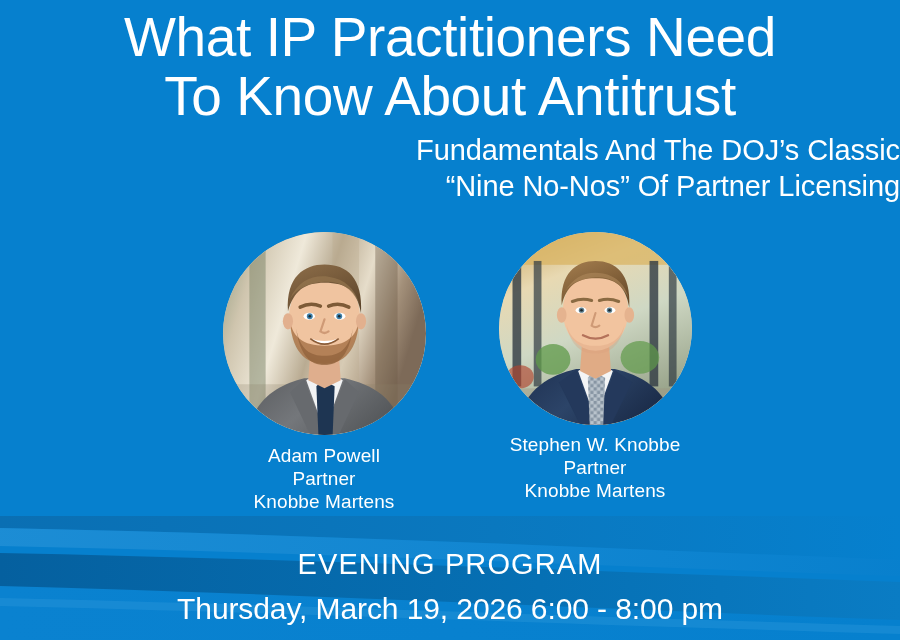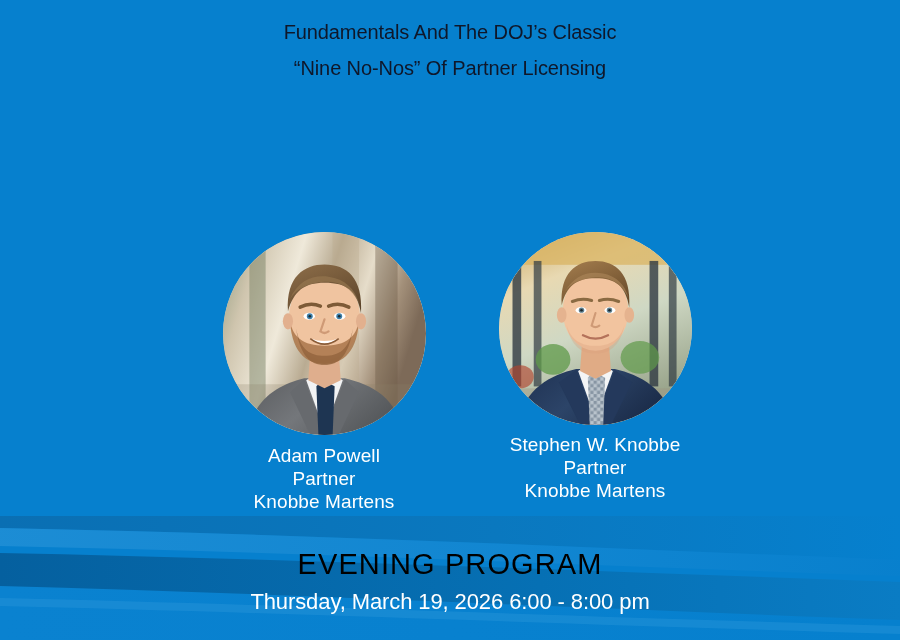--- a/index.html
+++ b/index.html
@@ -44,26 +44,27 @@
     display: block;
     color: #ffffff;
     font-size: 55px;
     line-height: 59px;
     font-weight: 300;
     letter-spacing: -0.4px;
     white-space: nowrap;
   }
   .subtitle-line {
     display: block;
-    color: #0f172a;
-    font-size: 20px;
+    color: #ffffff;
+    font-size: 29px;
     line-height: 36px;
     font-weight: 300;
     letter-spacing: -0.1px;
     white-space: nowrap;
+    text-align: right;
   }
   #subtitle-block { margin-top: 6px; }
 
   
   #speakers {
     position: absolute;
     left: 0;
     top: 232px;
     width: 888px;
     height: 290px;
@@ -101,34 +102,34 @@
   #footer {
     position: absolute;
     left: 0;
     top: 548px;
     width: 900px;
     text-align: center;
     z-index: 3;
   }
   #program-label {
     display: block;
-    color: #000000;
+    color: #ffffff;
     font-size: 29px;
     line-height: 33px;
     font-weight: 300;
     letter-spacing: 1.1px;
   }
   #program-datetime {
     display: block;
     color: #ffffff;
-    font-size: 22px;
+    font-size: 30px;
     line-height: 35px;
     font-weight: 300;
     letter-spacing: -0.1px;
-    margin-top: 3px;
+    margin-top: 10px;
   }
 </style>
 </head>
 <body>
 
 <div id="poster">
 
   <svg id="bg-waves" viewBox="0 0 900 640" preserveAspectRatio="none" aria-hidden="true">
     <defs>
       <linearGradient id="gradTop" x1="0" y1="0" x2="1" y2="0">
@@ -154,20 +155,24 @@
 
     <rect x="0" y="0" width="900" height="640" fill="#0680ce"></rect>
     <path d="M0,516 L900,516 L900,560 C600,548 300,534 0,528 Z" fill="url(#gradTop)"></path>
     <path d="M0,528 C300,534 600,548 900,560 L900,576 C600,566 300,552 0,546 Z" fill="url(#gradLight)" opacity="0.55"></path>
     <path d="M0,553 C300,559 620,572 900,582 L900,622 C620,612 300,596 0,588 Z" fill="url(#gradBand)"></path>
     <path d="M0,586 C300,594 620,610 900,620 L900,640 L0,640 Z" fill="url(#gradBottom)"></path>
     <path d="M0,598 C260,604 560,616 900,626 L900,634 C560,624 260,612 0,606 Z" fill="#39a0de" opacity="0.30"></path>
   </svg>
 
   <div id="headline">
+    <div>
+      <span class="title-line">What IP Practitioners Need</span>
+      <span class="title-line">To Know About Antitrust</span>
+    </div>
     <div id="subtitle-block">
       <span class="subtitle-line">Fundamentals And The DOJ’s Classic</span>
       <span class="subtitle-line">“Nine No-Nos” Of Partner Licensing</span>
     </div>
   </div>
 
   <div id="speakers">
 
     <div class="speaker speaker-a">
       <svg class="portrait portrait-a" viewBox="0 0 200 200" aria-hidden="true">

